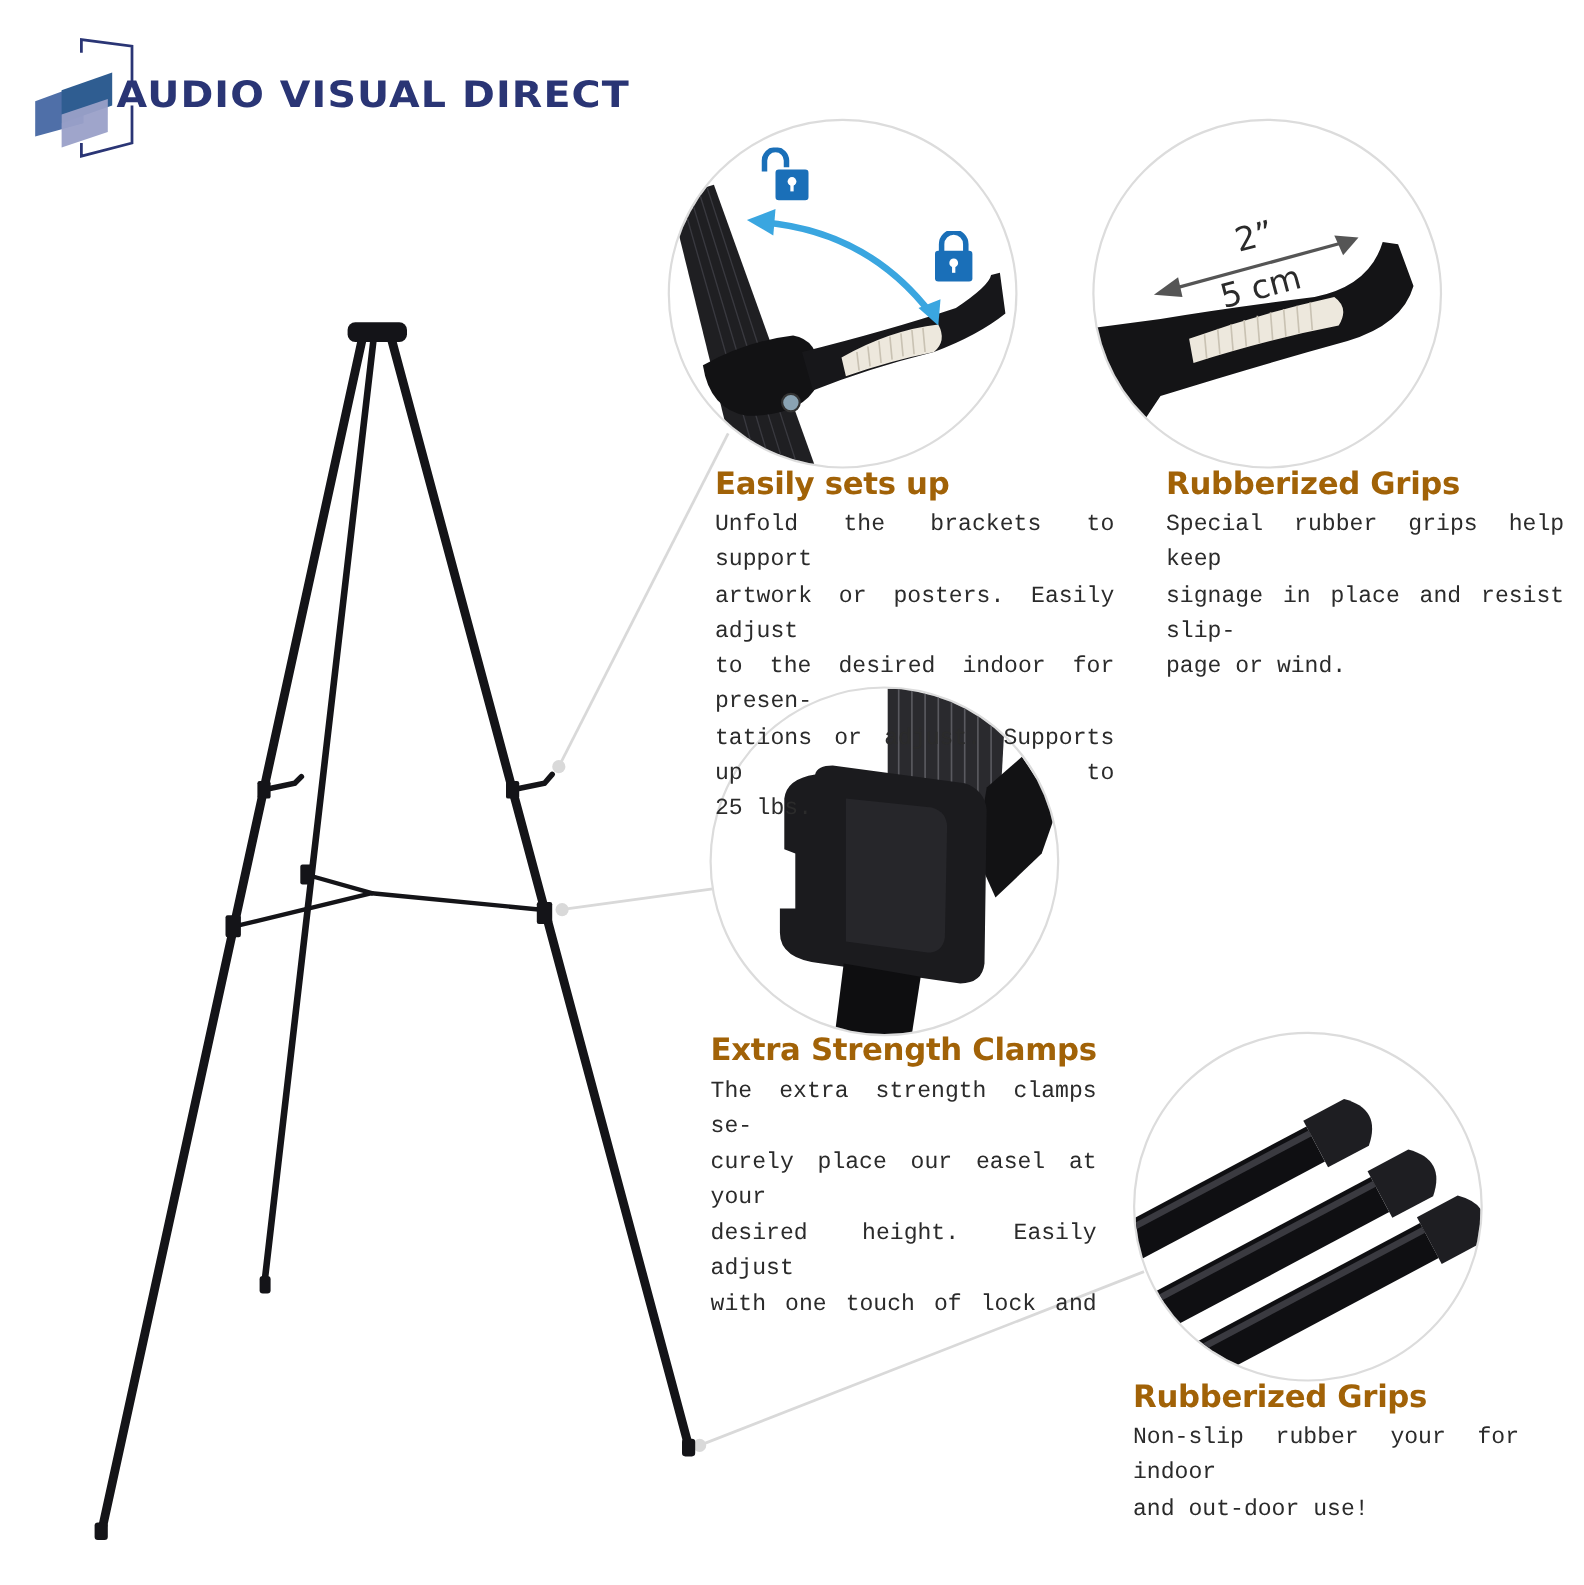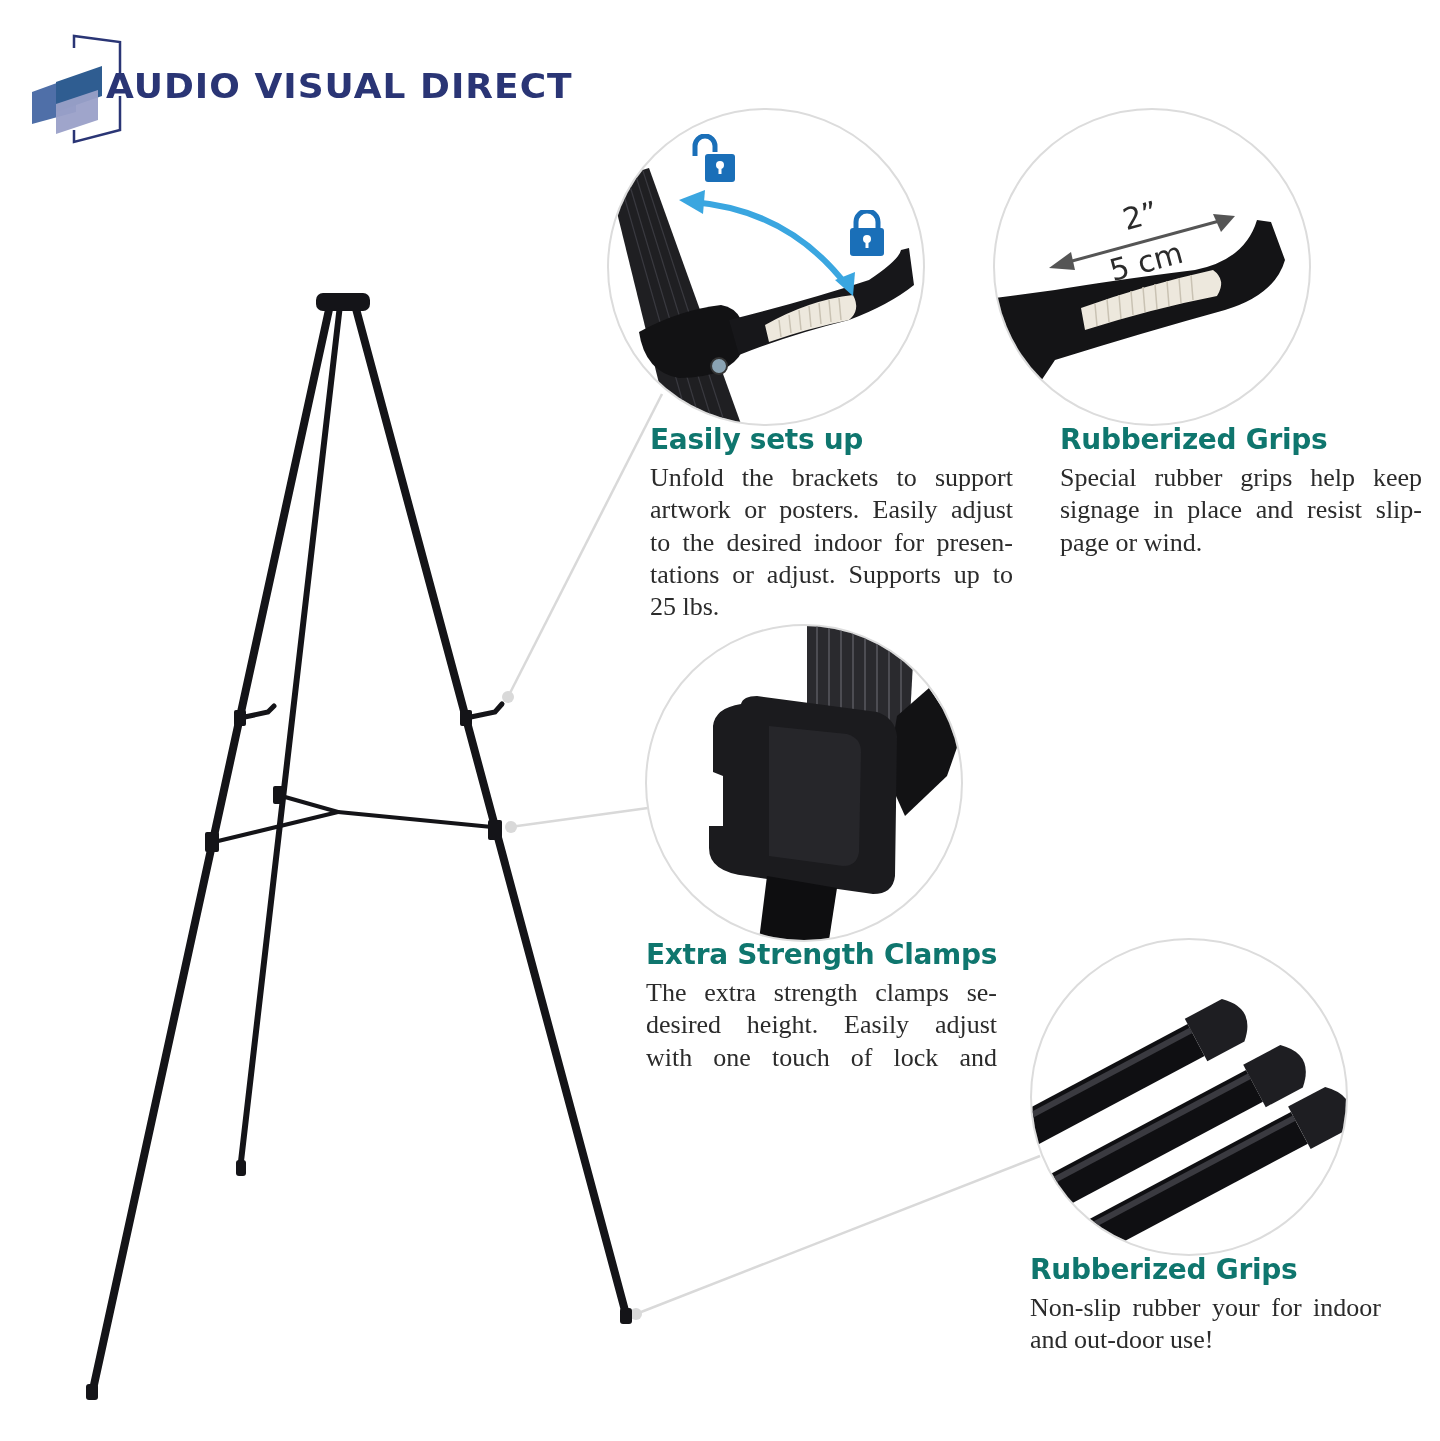--- a/index.html
+++ b/index.html
@@ -5,26 +5,26 @@
   html, body { margin: 0; padding: 0; background: #ffffff; }
   body { width: 1440px; height: 1441px; position: relative; overflow: hidden; font-family: "Liberation Sans", sans-serif; }
   .abs { position: absolute; }
   .brand-text {
     position: absolute; left: 106px; top: 66px;
     font-family: "DejaVu Sans", sans-serif; font-size: 36px; font-weight: bold;
     letter-spacing: 1px; color: #2a3575; white-space: nowrap;
     transform: scaleY(0.92);
   }
   .feature-title {
-    position: absolute; color: #0f766e; font-family: "DejaVu Sans", sans-serif;
+    position: absolute; color: #a16207; font-family: "DejaVu Sans", sans-serif;
     font-size: 28px; font-weight: bold; white-space: nowrap; letter-spacing: -0.3px;
   }
   .feature-body {
-    position: absolute; color: #2b2b2b; font-family: Liberation Serif, serif;
-    font-size: 26px; line-height: 32.3px; text-align: justify; text-align-last: left;
+    position: absolute; color: #2b2b2b; font-family: Liberation Mono, monospace;
+    font-size: 21px; line-height: 32.3px; text-align: justify; text-align-last: left;
   }
   .circle {
     position: absolute; border-radius: 50%; border: 2px solid #dcdcdc; background: #ffffff; overflow: hidden;
   }
   .circle svg { position: absolute; left: 0; top: 0; }
   svg.overlay { position: absolute; left: 0; top: 0; pointer-events: none; }
 </style>
 </head>
 <body>
 
@@ -205,20 +205,21 @@
 <div class="feature-title" style="left:1060px;top:423px;">Rubberized Grips</div>
 <div class="feature-body" style="left:1060px;top:462px;width:362px;">
   <div style="text-align-last:justify;">Special rubber grips help keep</div>
   <div style="text-align-last:justify;">signage in place and resist slip-</div>
   <div>page or wind.</div>
 </div>
 
 <div class="feature-title" style="left:646px;top:938px;">Extra Strength Clamps</div>
 <div class="feature-body" style="left:646px;top:977px;width:351px;">
   <div style="text-align-last:justify;">The extra strength clamps se-</div>
+  <div style="text-align-last:justify;">curely place our easel at your</div>
   <div style="text-align-last:justify;">desired height. Easily adjust</div>
   <div style="text-align-last:justify;">with one touch of lock and</div>
 </div>
 
 <div class="feature-title" style="left:1030px;top:1253px;">Rubberized Grips</div>
 <div class="feature-body" style="left:1030px;top:1292px;width:351px;">
   <div style="text-align-last:justify;">Non-slip rubber your for indoor</div>
   <div>and out-door use!</div>
 </div>
 

